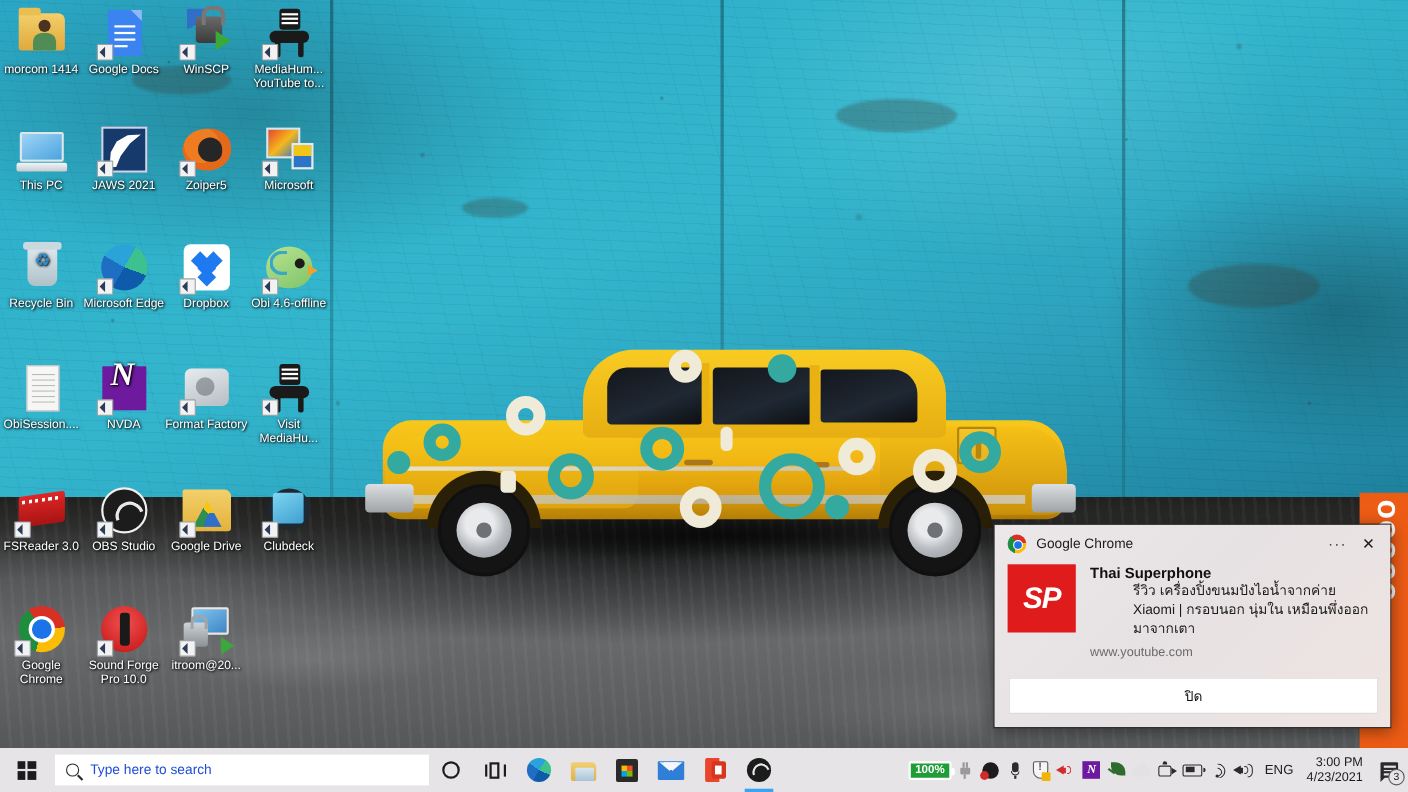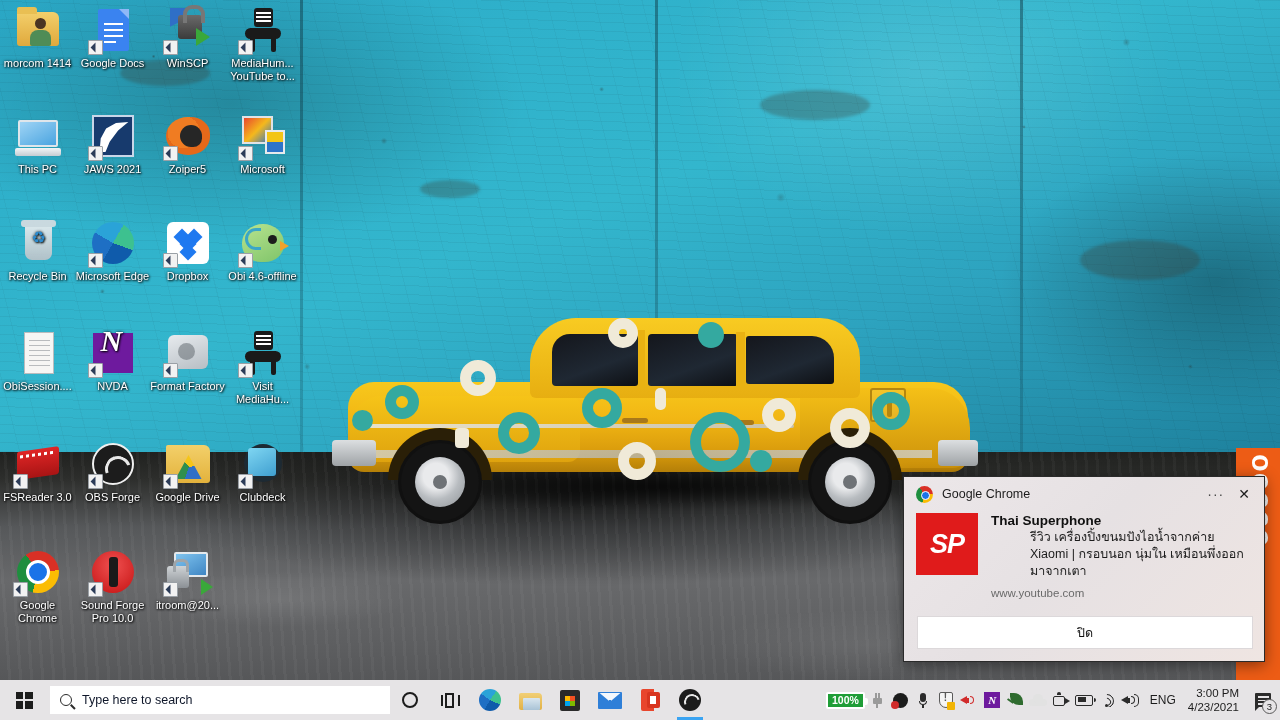--- a/index.html
+++ b/index.html
@@ -396,21 +396,21 @@
     padding:0 10px; margin-left:2px; cursor:text;
   }
   #search-box .mag{
     width:12px; height:12px; border:1.6px solid #2b2b2b; border-radius:50%;
     position:relative; margin-right:10px; flex:0 0 auto;
   }
   #search-box .mag:after{
     content:""; position:absolute; right:-5px; bottom:-3px; width:6px; height:1.6px;
     background:#2b2b2b; transform:rotate(45deg);
   }
-  #search-box .ph{ font-size:12.5px; color:#0f172a; }
+  #search-box .ph{ font-size:12.5px; color:#1d4ed8; }
   .tb-btn{
     width:40px; height:40px; display:flex; align-items:center; justify-content:center;
     position:relative; cursor:default;
   }
   .tb-btn.active:after{
     content:""; position:absolute; left:7px; bottom:0; width:26px; height:3px; background:#3ba4f2;
   }
   .cortana-ring{ width:16px; height:16px; border:2px solid #1c1c1c; border-radius:50%; }
   .taskview{ width:19px; height:15px; position:relative; }
   .taskview i{ position:absolute; background:#1c1c1c; }
@@ -787,21 +787,21 @@
       <span class="shortcut-arrow"></span>
     </div>
     <span class="lbl">FSReader 3.0</span>
   </div>
 
   <div class="dicon" style="left:75px;top:440px">
     <div class="gbox">
       <span class="i-obs"></span>
       <span class="shortcut-arrow"></span>
     </div>
-    <span class="lbl">OBS Forge</span>
+    <span class="lbl">OBS Studio</span>
   </div>
 
   <div class="dicon" style="left:150px;top:440px">
     <div class="gbox">
       <span class="i-gdrv"></span>
       <span class="shortcut-arrow"></span>
     </div>
     <span class="lbl">Google Drive</span>
   </div>
 

